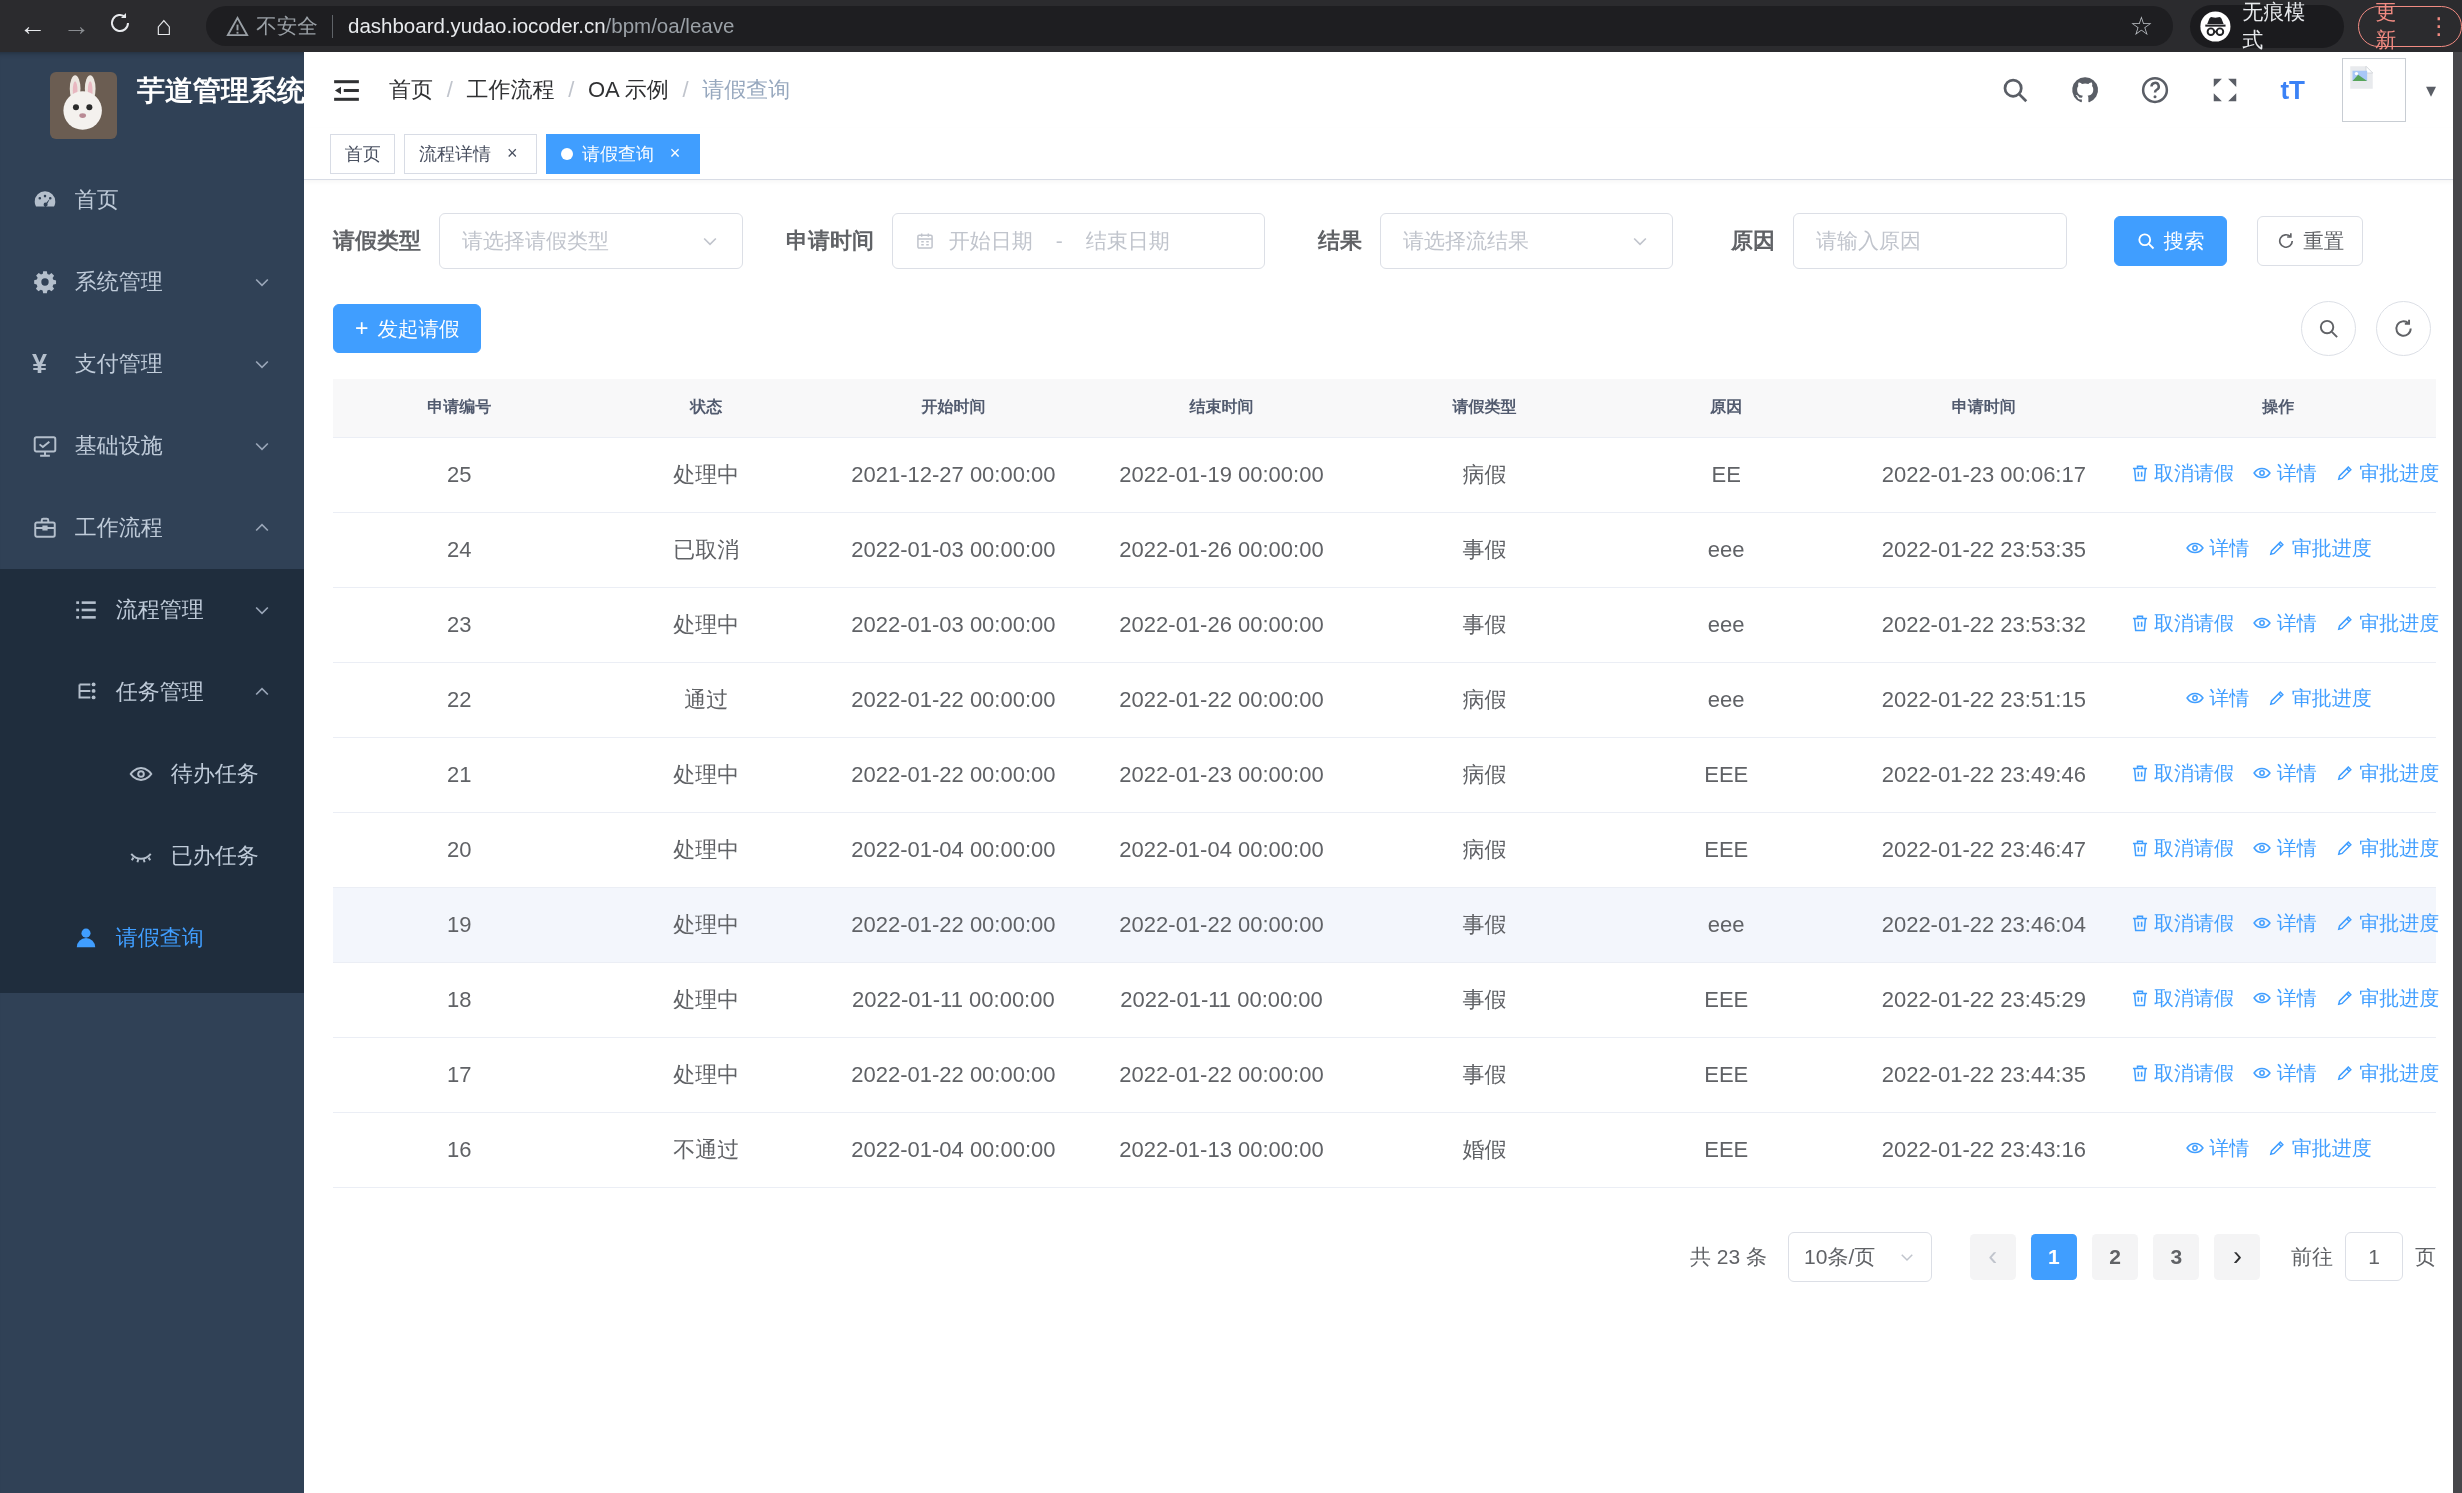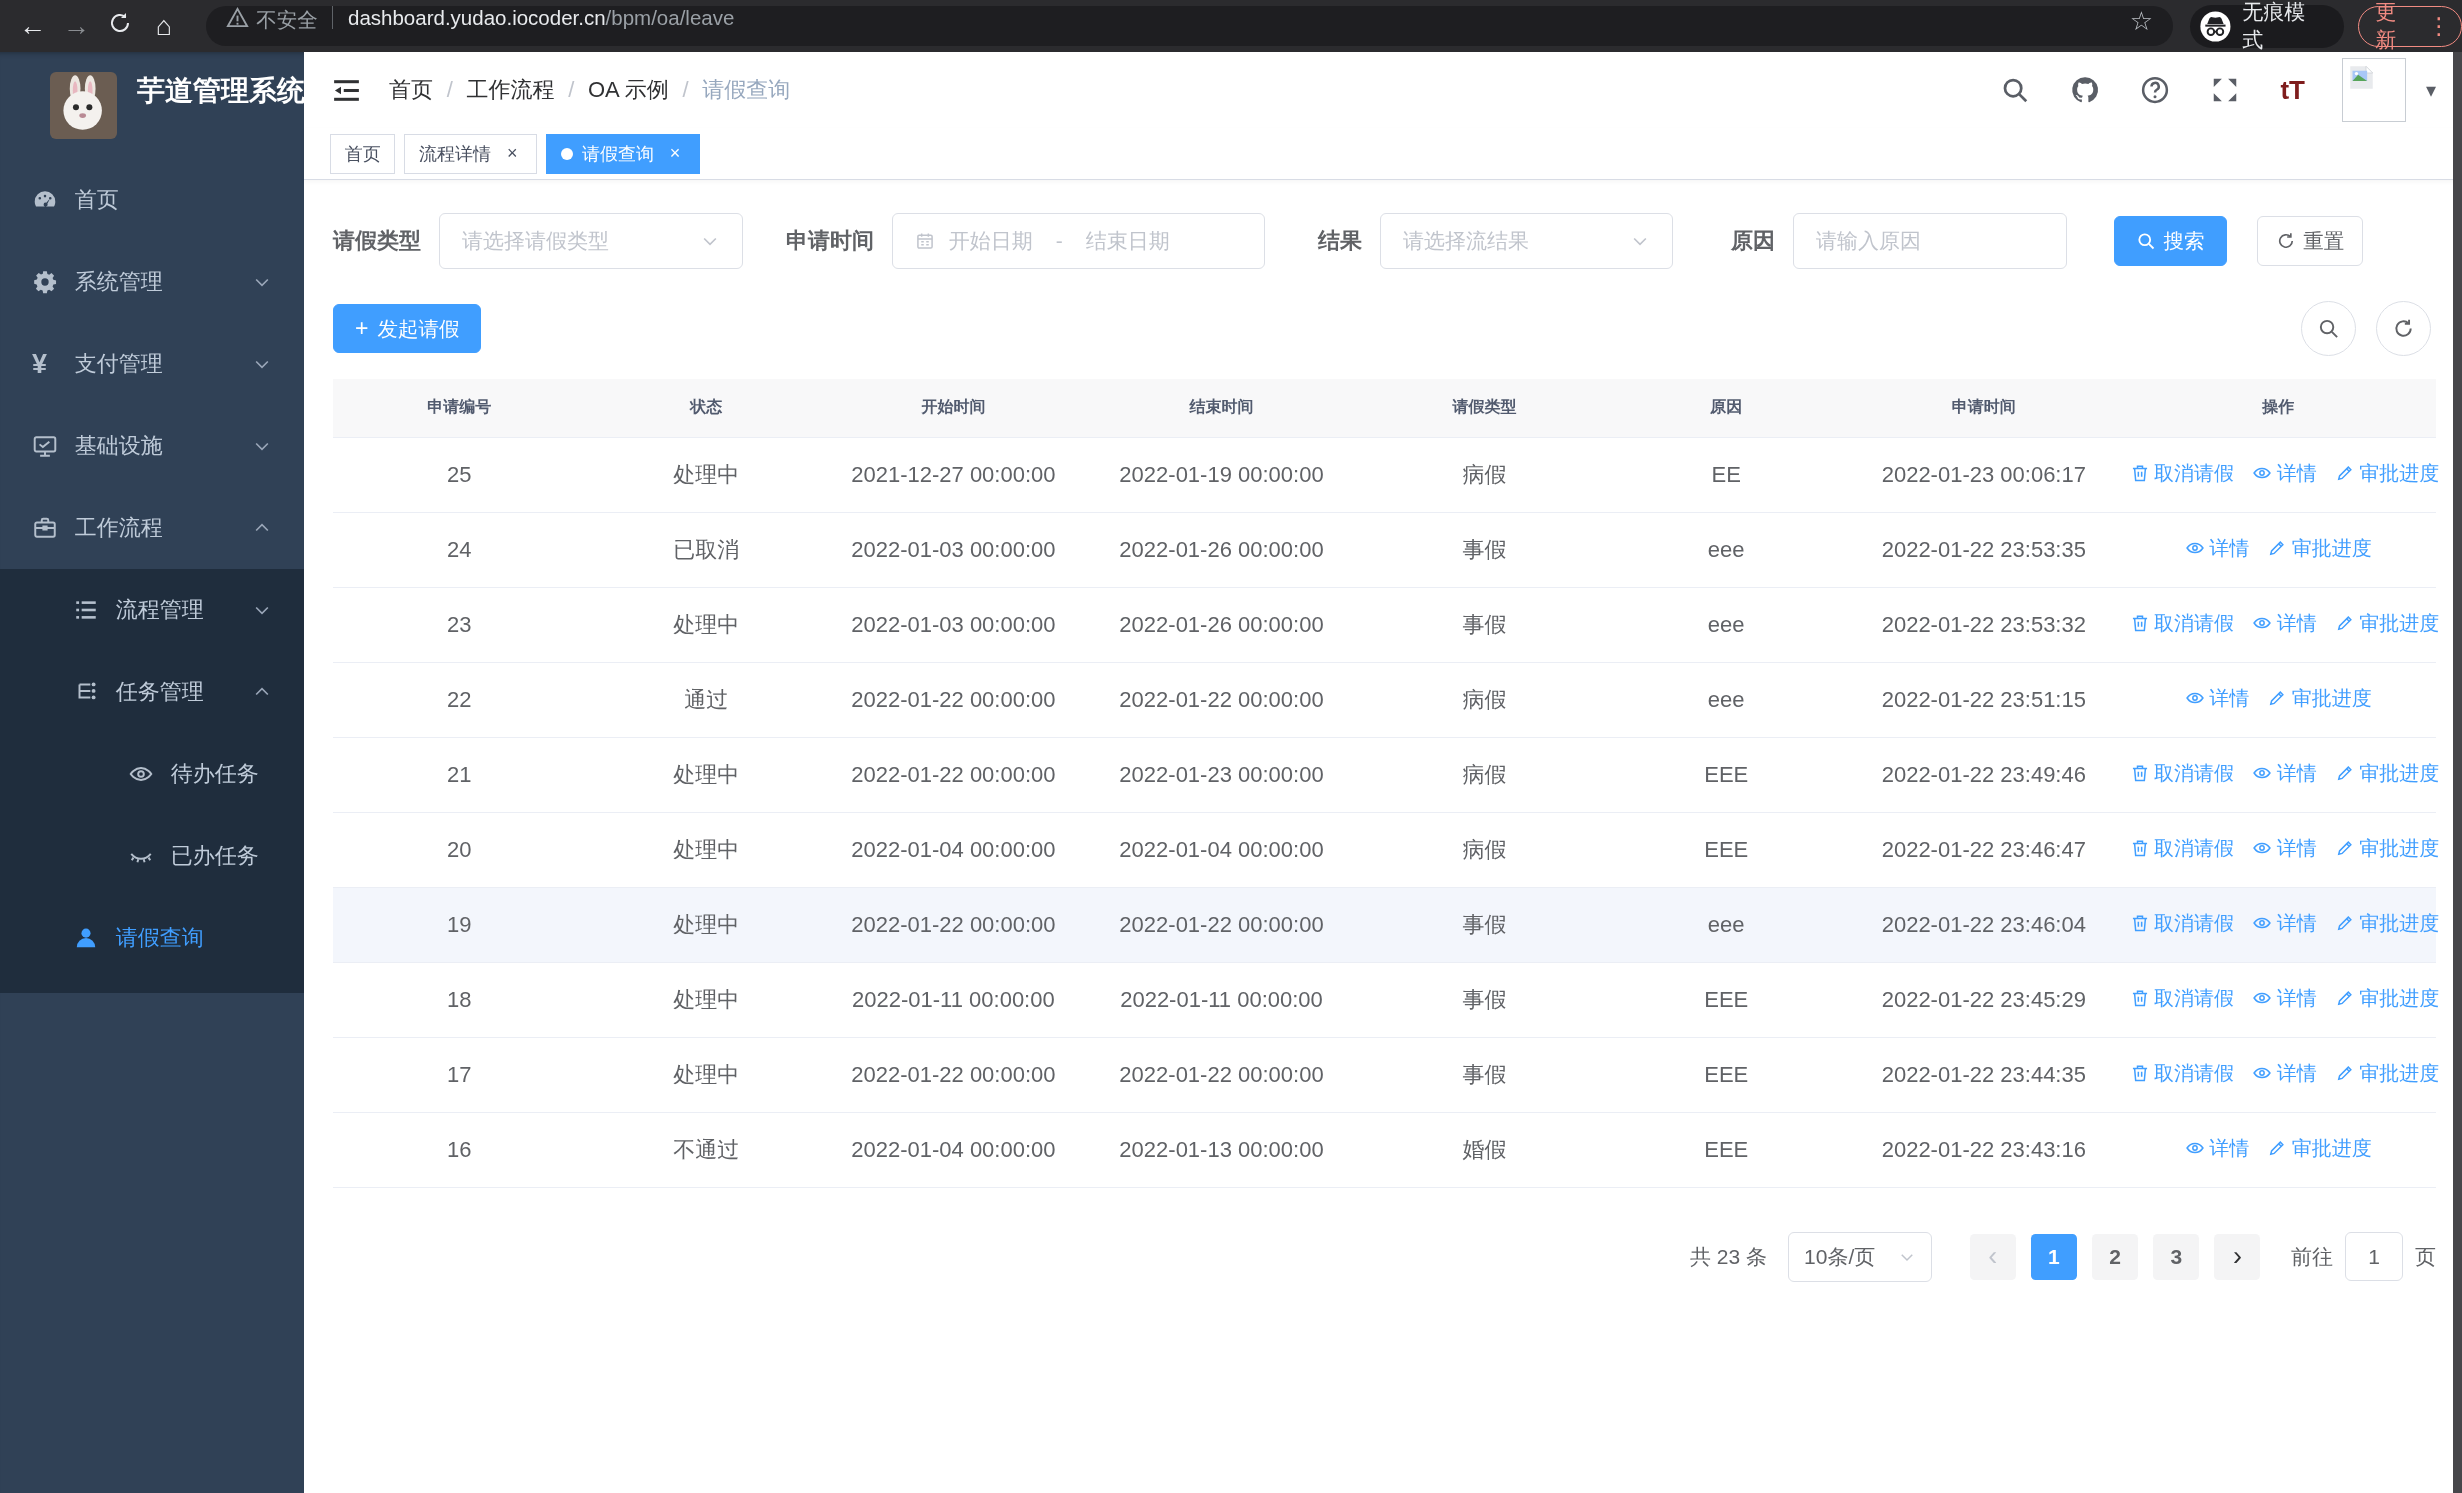--- a/index.html
+++ b/index.html
@@ -3,21 +3,21 @@
 <meta charset="utf-8">
 <style>
   * { margin:0; padding:0; box-sizing:border-box; }
   body { font-family:"Liberation Sans","DejaVu Sans",sans-serif; }
   .page { position:relative; width:2462px; height:1494px; overflow:hidden; background:#fff; }
 
   
   .browser-bar { position:absolute; top:0; left:0; width:2462px; height:52px; background:#2b2b2e; display:flex; align-items:center; z-index:50; }
   .nav-ic { color:#e8eaed; font-size:27px; width:44px; text-align:center; cursor:pointer; }
   .nav-ic.dim { color:#8a8d91; }
-  .url-pill { height:40px; background:#1e1e21; border-radius:21px; display:flex; align-items:flex-start; margin-left:20px; width:1977px; padding:0 20px; }
+  .url-pill { height:40px; background:#1e1e21; border-radius:21px; display:flex; align-items:center; margin-left:20px; width:1977px; padding:0 20px; }
   .warn-ic { width:23px; height:23px; margin-right:7.6px; }
   .sec-label { color:#9aa0a6; font-size:20.5px; margin-right:13.7px; }
   .url-div { width:1.5px; height:23px; background:#5f6368; margin-right:15px; }
   .url-host { color:#e8eaed; font-size:20.5px; }
   .url-path { color:#9aa0a6; font-size:20.5px; }
   .url-star { margin-left:auto; color:#bdc1c6; font-size:26px; }
   .incog { height:43px; background:#1b1b1e; border-radius:23px; display:flex; align-items:center; padding:0 18px 0 9px; margin-left:16.7px; }
   .incog-ic { width:33px; height:33px; margin-right:10.6px; }
   .incog-label { color:#e8eaed; font-size:21px; }
   .update-pill { height:41px; border:1.5px solid #f28b82; border-radius:23px; display:flex; align-items:center; padding:0 10.6px 0 16.7px; margin-left:13.7px; }
@@ -51,21 +51,21 @@
   .topbar { height:76px; display:flex; align-items:center; padding:0 26px; background:#fff; }
   .fold-btn { width:33px; height:33px; margin-right:26px; color:#303133; cursor:pointer; }
   .fold-btn svg { width:33px; height:33px; }
   .breadcrumb { display:flex; align-items:center; font-size:22px; }
   .bc-item { color:#303133; }
   .bc-item.last { color:#97a8be; }
   .bc-sep { color:#c0c4cc; margin:0 13.7px; }
   .top-icons { margin-left:auto; display:flex; align-items:center; }
   .hd-ic { width:30px; height:30px; color:#5a5e66; margin-left:40px; cursor:pointer; }
   .hd-ic svg { width:30px; height:30px; display:block; }
-  .tT { font-size:26px; font-weight:700; color:#7f1d1d; margin-left:40px; cursor:pointer; line-height:30px; }
+  .tT { font-size:26px; font-weight:700; color:#3b82f6; margin-left:40px; cursor:pointer; line-height:30px; }
   .avatar-box { width:64px; height:64px; border:1.5px solid #c8cdd3; background:#fff; margin-left:37px; position:relative; }
   .avatar-box svg { width:27px; height:27px; position:absolute; top:4.6px; left:4.6px; }
   .caret { color:#5a5e66; font-size:20px; margin-left:20px; cursor:pointer; }
 
   .tagsbar { height:52px; border-bottom:1.5px solid #d8dce5; display:flex; align-items:center; padding:0 26px; gap:9px; box-shadow:0 1.5px 4.6px rgba(0,0,0,.04); }
   .tag { height:40px; border:1.5px solid #d8dce5; background:#fff; color:#495060; font-size:18px; display:flex; align-items:center; padding:0 13.7px; cursor:pointer; }
   .tag .x { margin-left:10.6px; font-size:18px; color:#495060; border-radius:50%; width:21px; height:21px; text-align:center; line-height:20px; }
   .tag.active { background:#409eff; border-color:#409eff; color:#fff; }
   .tag.active .x { color:#fff; }
   .tag .dot { width:12px; height:12px; border-radius:50%; background:#fff; margin-right:9px; }

